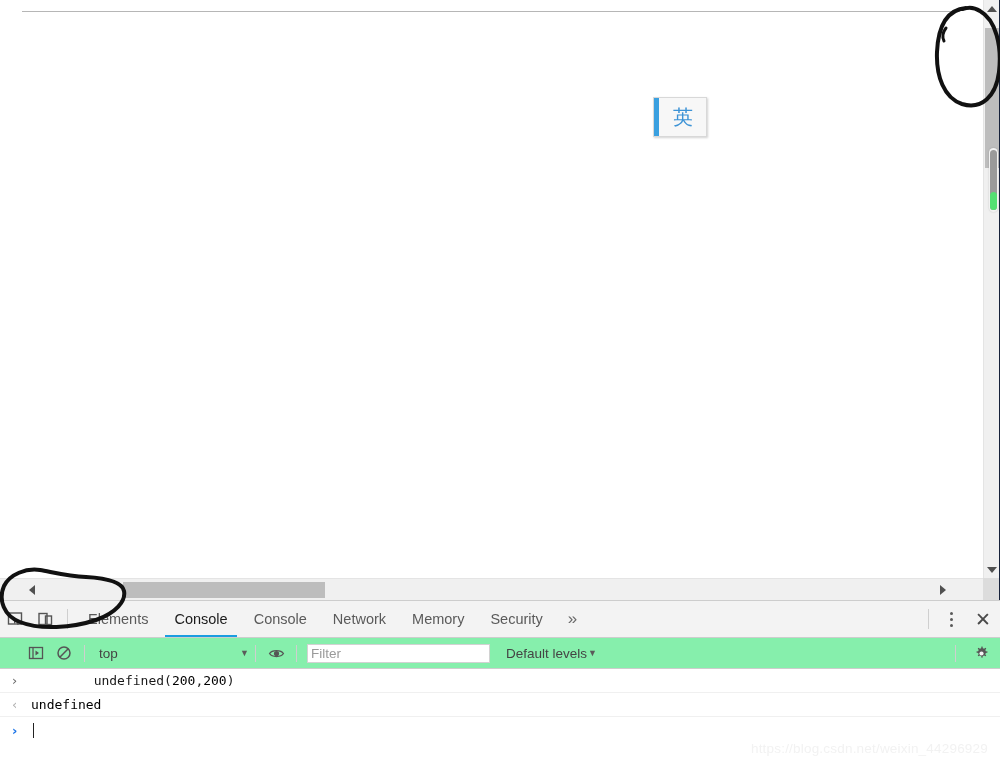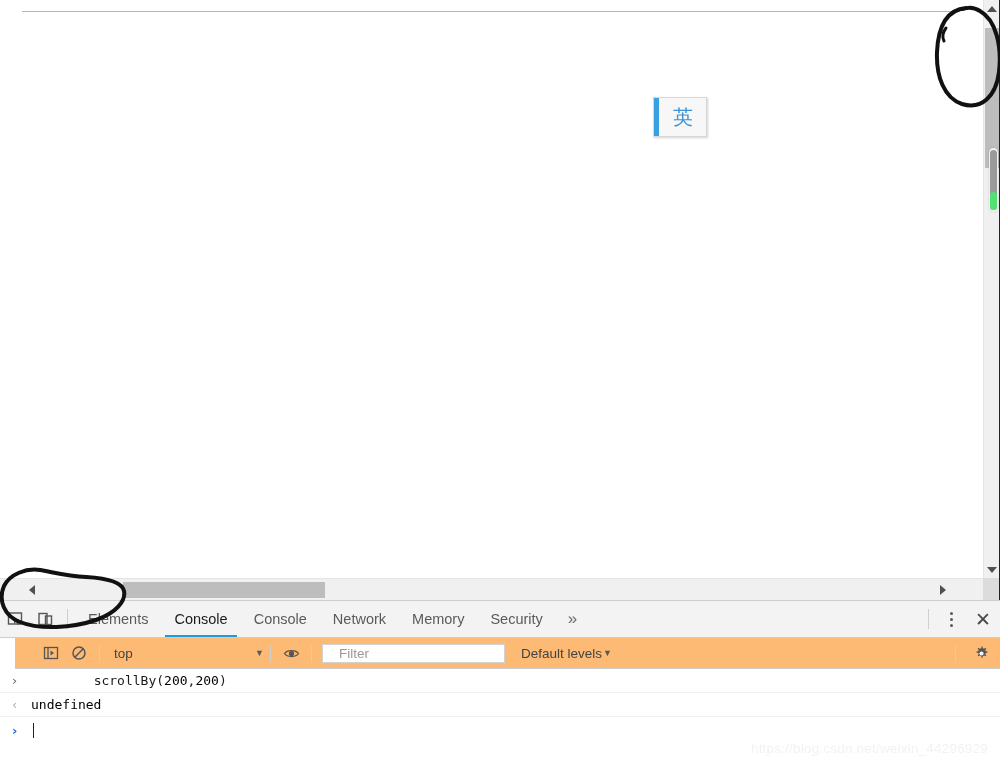--- a/index.html
+++ b/index.html
@@ -284,27 +284,26 @@
     justify-content: center;
     font-size: 19px;
     color: #4a4a4a;
     cursor: default;
   }
 
   
   #dt-filterbar {
     position: relative;
     height: 31px;
-    background: #fdba74;
+    background: #86efac;
     border-bottom: 1px solid #cdcdcd;
     display: flex;
     align-items: center;
     padding-left: 22px;
     box-sizing: border-box;
-    margin-left: 15px;
   }
   .fb-icon {
     width: 28px;
     height: 100%;
     display: flex;
     align-items: center;
     justify-content: center;
     cursor: default;
   }
   .fb-sep {
@@ -328,21 +327,21 @@
     font-size: 9px;
     color: #5a5a5a;
   }
   #filter-input {
     width: 183px;
     height: 19px;
     background: #ffffff;
     border: 1px solid #d2d2d2;
     font-size: 13.5px;
     color: #333;
-    padding: 0 16px;
+    padding: 0 3px;
     box-sizing: border-box;
     font-family: "Liberation Sans", sans-serif;
     outline: none;
     margin-left: 4px;
   }
   #filter-input::placeholder { color: #9a9a9a; }
   #levels-select {
     display: flex;
     align-items: center;
     gap: 1px;
@@ -564,21 +563,21 @@
         </svg>
       </div>
     </div>
   </div>
 
   <div id="dt-console">
 
     <div class="con-row input">
       <span class="marker in">›</span>
       <span class="con-text">
-        <span>scrollBy(</span><span class="num">200</span><span>,</span><span class="num">200</span><span>)</span>
+        <span>undefined(</span><span class="num">200</span><span>,</span><span class="num">200</span><span>)</span>
       </span>
     </div>
 
     <div class="con-row result">
       <span class="marker out">‹</span>
       <span class="con-text">undefined</span>
     </div>
 
     <div class="con-row prompt">
       <span class="marker">›</span>

